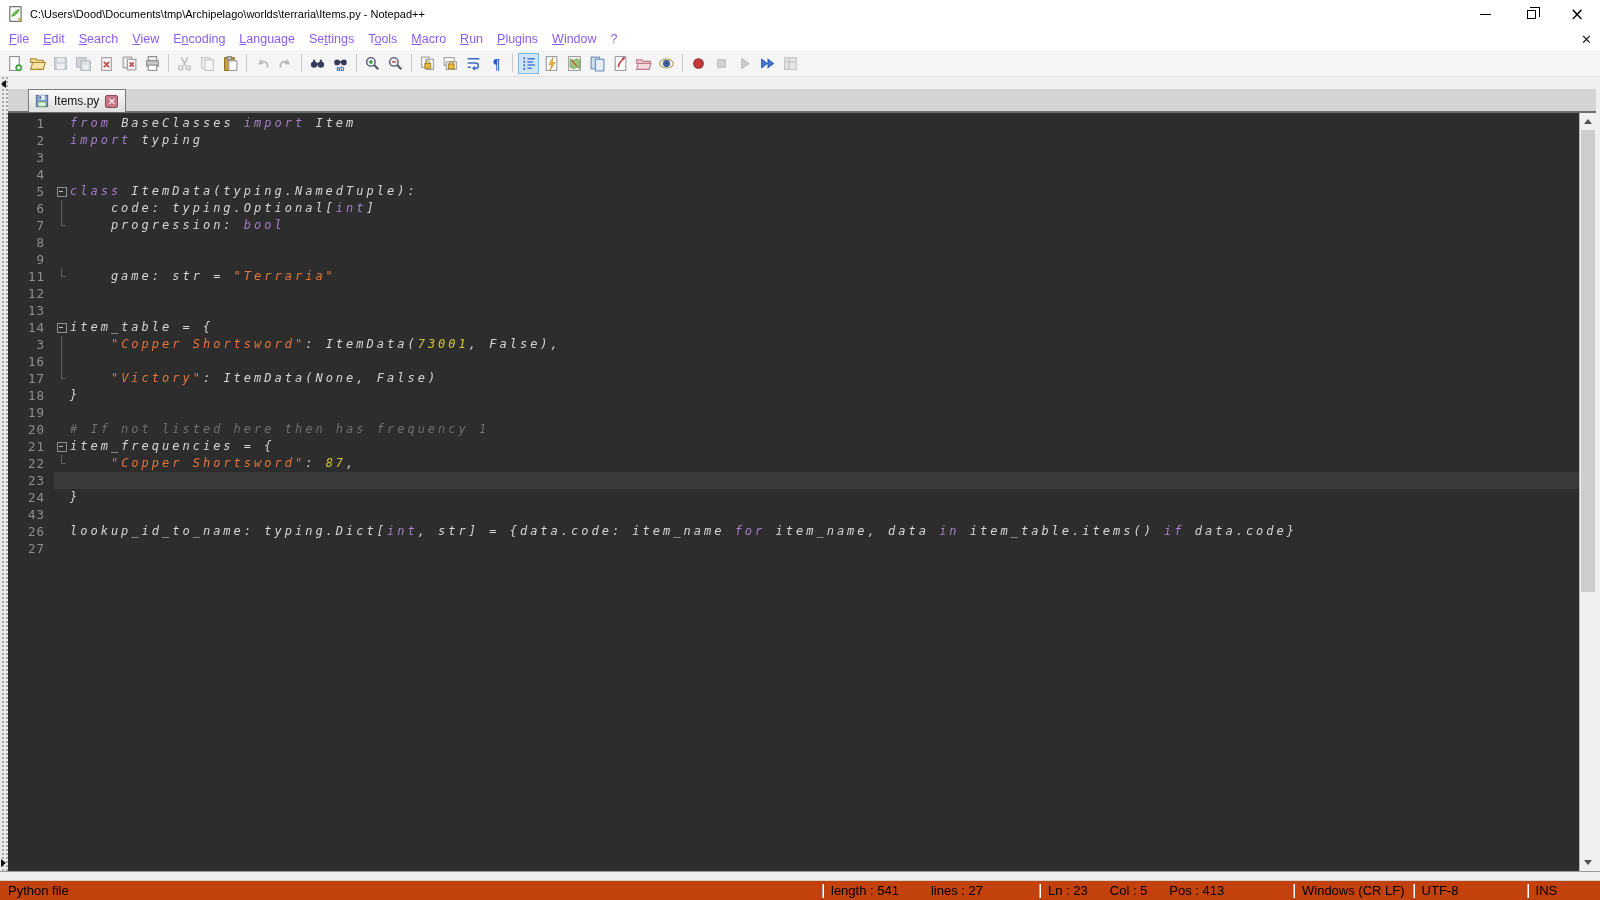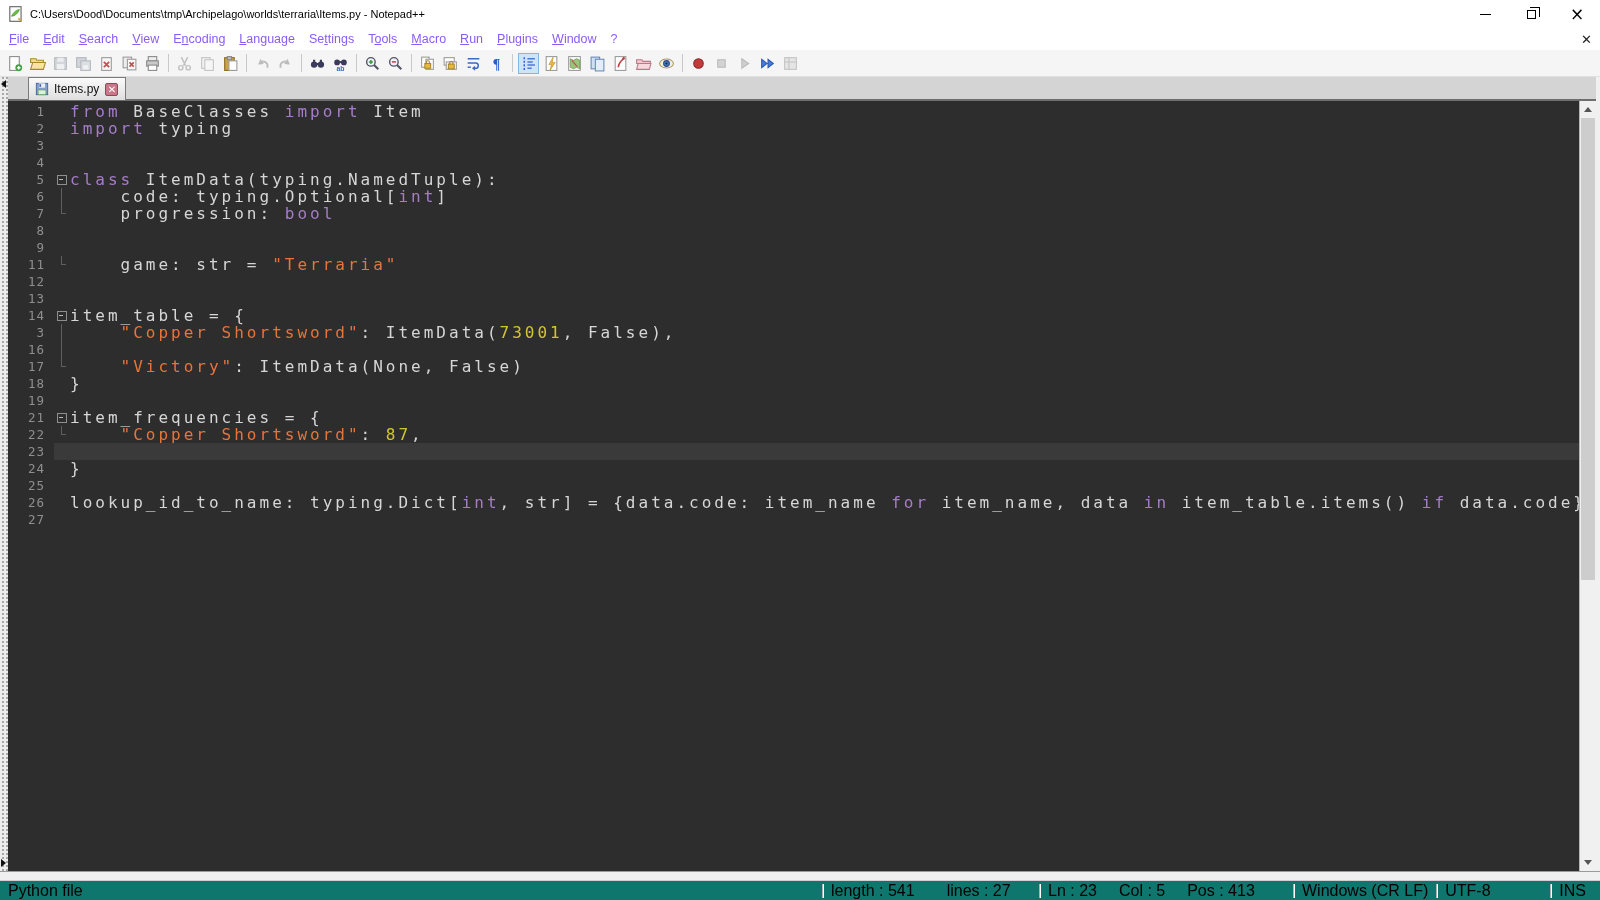--- a/index.html
+++ b/index.html
@@ -32,57 +32,57 @@
   .tb-sep { width:1px; height:18px; background:#c9c9c9; margin:0 4px; }
 
   
   .below { flex:1 1 auto; display:flex; background:#f0f0f0; min-height:0; }
   .dock-strip { flex:0 0 8px; background:#ececec; position:relative;
       background-image:radial-gradient(#a8a8a8 .8px, transparent .9px); background-size:4px 4px; background-position:1px 3px; }
   .dock-arrow-top { position:absolute; top:3px; left:1px; width:0; height:0;
       border-top:4px solid transparent; border-bottom:4px solid transparent; border-right:5px solid #111; }
   .dock-arrow-bottom { position:absolute; bottom:4px; left:1px; width:0; height:0;
       border-top:4px solid transparent; border-bottom:4px solid transparent; border-left:5px solid #111; }
-  .right-col { flex:1 1 auto; display:flex; flex-direction:column; min-width:0; margin-right:4px; }
+  .right-col { flex:1 1 auto; display:flex; flex-direction:column; min-width:0; margin-right:4px;margin-top:12px; }
   .tab-bar { height:24px; flex:0 0 24px; background:#d4d4d4; border-bottom:2px solid #6e6e6e; display:flex; align-items:flex-end; padding-left:20px; }
   .tab { height:23px; display:flex; align-items:center; padding:0 7px 0 6px; border:1px solid #7a7a7a; border-bottom:none;
          background:linear-gradient(#fafafa,#dedede); font-size:12px; color:#111; position:relative; top:1px; }
   .tab-save-icon { width:14px; height:14px; display:inline-flex; margin-right:5px; }
   .tab-label { margin-right:6px; }
   .tab-close { width:13px; height:13px; background:#c9788a; border:1px solid #8a4a5a; color:#fff; font-size:10px; line-height:11px;
                text-align:center; font-family:"DejaVu Sans", sans-serif; border-radius:2px; }
 
   .editor-row { flex:1 1 auto; display:flex; min-height:0; }
   .editor { flex:1 1 auto; background:var(--bg); overflow:hidden; padding-top:2px; }
   .code-row { display:flex; height:17px; line-height:17px; white-space:pre; }
   .ln { flex:0 0 46px; text-align:right; padding-right:9px; color:var(--lnc);
         font-family:"DejaVu Sans Mono", monospace; font-size:12.5px; letter-spacing:1px; }
   .fold { flex:0 0 16px; position:relative; }
-  .code { flex:1 1 auto; font-family:"DejaVu Sans Mono", monospace; font-size:16px; letter-spacing:3px; color:var(--def); }
+  .code { flex:1 1 auto; font-family:"DejaVu Sans Mono", monospace; font-size:12px; letter-spacing:3px; color:var(--def);font-style:italic; }
   .code-row.current .fold, .code-row.current .code { background:var(--cur); }
   .fold-box::before { content:''; position:absolute; left:3px; top:4px; width:8px; height:8px; border:1px solid #8f8f8f; }
   .fold-box::after  { content:''; position:absolute; left:5px; top:8px; width:4px; border-top:1px solid #b8b8b8; }
   .fold-line::before { content:''; position:absolute; left:7px; top:0; bottom:0; border-left:1px solid #5f5f5f; }
   .fold-corner::before { content:''; position:absolute; left:7px; top:0; height:9px; border-left:1px solid #5f5f5f; }
   .fold-corner::after  { content:''; position:absolute; left:7px; top:8px; width:5px; border-top:1px solid #5f5f5f; }
   .tk-k { color:var(--kw); } .tk-s { color:var(--str); } .tk-n { color:var(--num);text-align:right; }
   .tk-c { color:var(--com); } .tk-d { color:var(--def); }
 
   
   .vscroll { flex:0 0 17px; background:#f0f0f0; border-left:1px solid #b5b5b5; display:flex; flex-direction:column; }
   .sb-btn { height:17px; flex:0 0 17px; display:flex; align-items:center; justify-content:center; }
   .sb-tri-up { width:0; height:0; border-left:4px solid transparent; border-right:4px solid transparent; border-bottom:5px solid #555; }
   .sb-tri-down { width:0; height:0; border-left:4px solid transparent; border-right:4px solid transparent; border-top:5px solid #555; }
   .sb-track { flex:1 1 auto; position:relative; }
   .sb-thumb { position:absolute; left:1px; right:1px; top:0; height:462px; background:#cdcdcd; }
 
   
   .status-gap { flex:0 0 9px; background:#f0f0f0; border-top:1px solid #9a9a9a; }
-  .status-bar { flex:0 0 20px; background:#0f766e; border-top:1px solid #d0d0d0; display:flex; align-items:center;
-                font-size:16px; color:#000; }
+  .status-bar { flex:0 0 20px; background:#c2410c; border-top:1px solid #d0d0d0; display:flex; align-items:center;
+                font-size:13px; color:#000; }
   .sb-seg { padding:0 8px; white-space:nowrap; height:100%; display:flex; align-items:center; gap:22px; }
   .sb-div { width:1px; height:14px; background:#b0b0b0; box-shadow:1px 0 0 #fff; }
   .seg-doctype { flex:0 0 822px; }
   .seg-len { flex:0 0 216px;gap:32px; }
   .seg-pos { flex:0 0 253px; }
   .seg-eol { flex:0 0 108px; }
   .seg-enc { flex:0 0 113px; }
   .seg-ins { flex:1 1 auto; }
 </style>
 </head>
@@ -380,25 +380,26 @@
             <div class="code-row"><span class="ln">9</span><span class="fold"></span><span class="code"></span></div>
             <div class="code-row"><span class="ln">11</span><span class="fold fold-corner"></span><span class="code"><span class="tk-d">    game: str = </span><span class="tk-s">"Terraria"</span></span></div>
             <div class="code-row"><span class="ln">12</span><span class="fold"></span><span class="code"></span></div>
             <div class="code-row"><span class="ln">13</span><span class="fold"></span><span class="code"></span></div>
             <div class="code-row"><span class="ln">14</span><span class="fold fold-box"></span><span class="code"><span class="tk-d">item_table = {</span></span></div>
             <div class="code-row"><span class="ln">3</span><span class="fold fold-line"></span><span class="code"><span class="tk-d">    </span><span class="tk-s">"Copper Shortsword"</span><span class="tk-d">: ItemData(</span><span class="tk-n">73001</span><span class="tk-d">, False),</span></span></div>
             <div class="code-row"><span class="ln">16</span><span class="fold fold-line"></span><span class="code"></span></div>
             <div class="code-row"><span class="ln">17</span><span class="fold fold-corner"></span><span class="code"><span class="tk-d">    </span><span class="tk-s">"Victory"</span><span class="tk-d">: ItemData(None, False)</span></span></div>
             <div class="code-row"><span class="ln">18</span><span class="fold"></span><span class="code"><span class="tk-d">}</span></span></div>
             <div class="code-row"><span class="ln">19</span><span class="fold"></span><span class="code"></span></div>
+            <div class="code-row"><span class="ln">20</span><span class="fold"></span><span class="code"><span class="tk-c"># If not listed here then has frequency 1</span></span></div>
             <div class="code-row"><span class="ln">21</span><span class="fold fold-box"></span><span class="code"><span class="tk-d">item_frequencies = {</span></span></div>
             <div class="code-row"><span class="ln">22</span><span class="fold fold-corner"></span><span class="code"><span class="tk-d">    </span><span class="tk-s">"Copper Shortsword"</span><span class="tk-d">: </span><span class="tk-n">87</span><span class="tk-d">,</span></span></div>
             <div class="code-row current"><span class="ln">23</span><span class="fold"></span><span class="code"></span></div>
             <div class="code-row"><span class="ln">24</span><span class="fold"></span><span class="code"><span class="tk-d">}</span></span></div>
-            <div class="code-row"><span class="ln">25</span><span class="fold"></span><span class="code"></span></div>
+            <div class="code-row"><span class="ln">43</span><span class="fold"></span><span class="code"></span></div>
             <div class="code-row"><span class="ln">26</span><span class="fold"></span><span class="code"><span class="tk-d">lookup_id_to_name: typing.Dict[</span><span class="tk-k">int</span><span class="tk-d">, str] = {data.code: item_name </span><span class="tk-k">for</span><span class="tk-d"> item_name, data </span><span class="tk-k">in</span><span class="tk-d"> item_table.items() </span><span class="tk-k">if</span><span class="tk-d"> data.code}</span></span></div>
             <div class="code-row"><span class="ln">27</span><span class="fold"></span><span class="code"></span></div>
           </div>
         <div class="vscroll">
           <div class="sb-btn">
               <span class="sb-tri-up"></span>
             </div>
           <div class="sb-track">
             <div class="sb-thumb"></div>
           </div>

